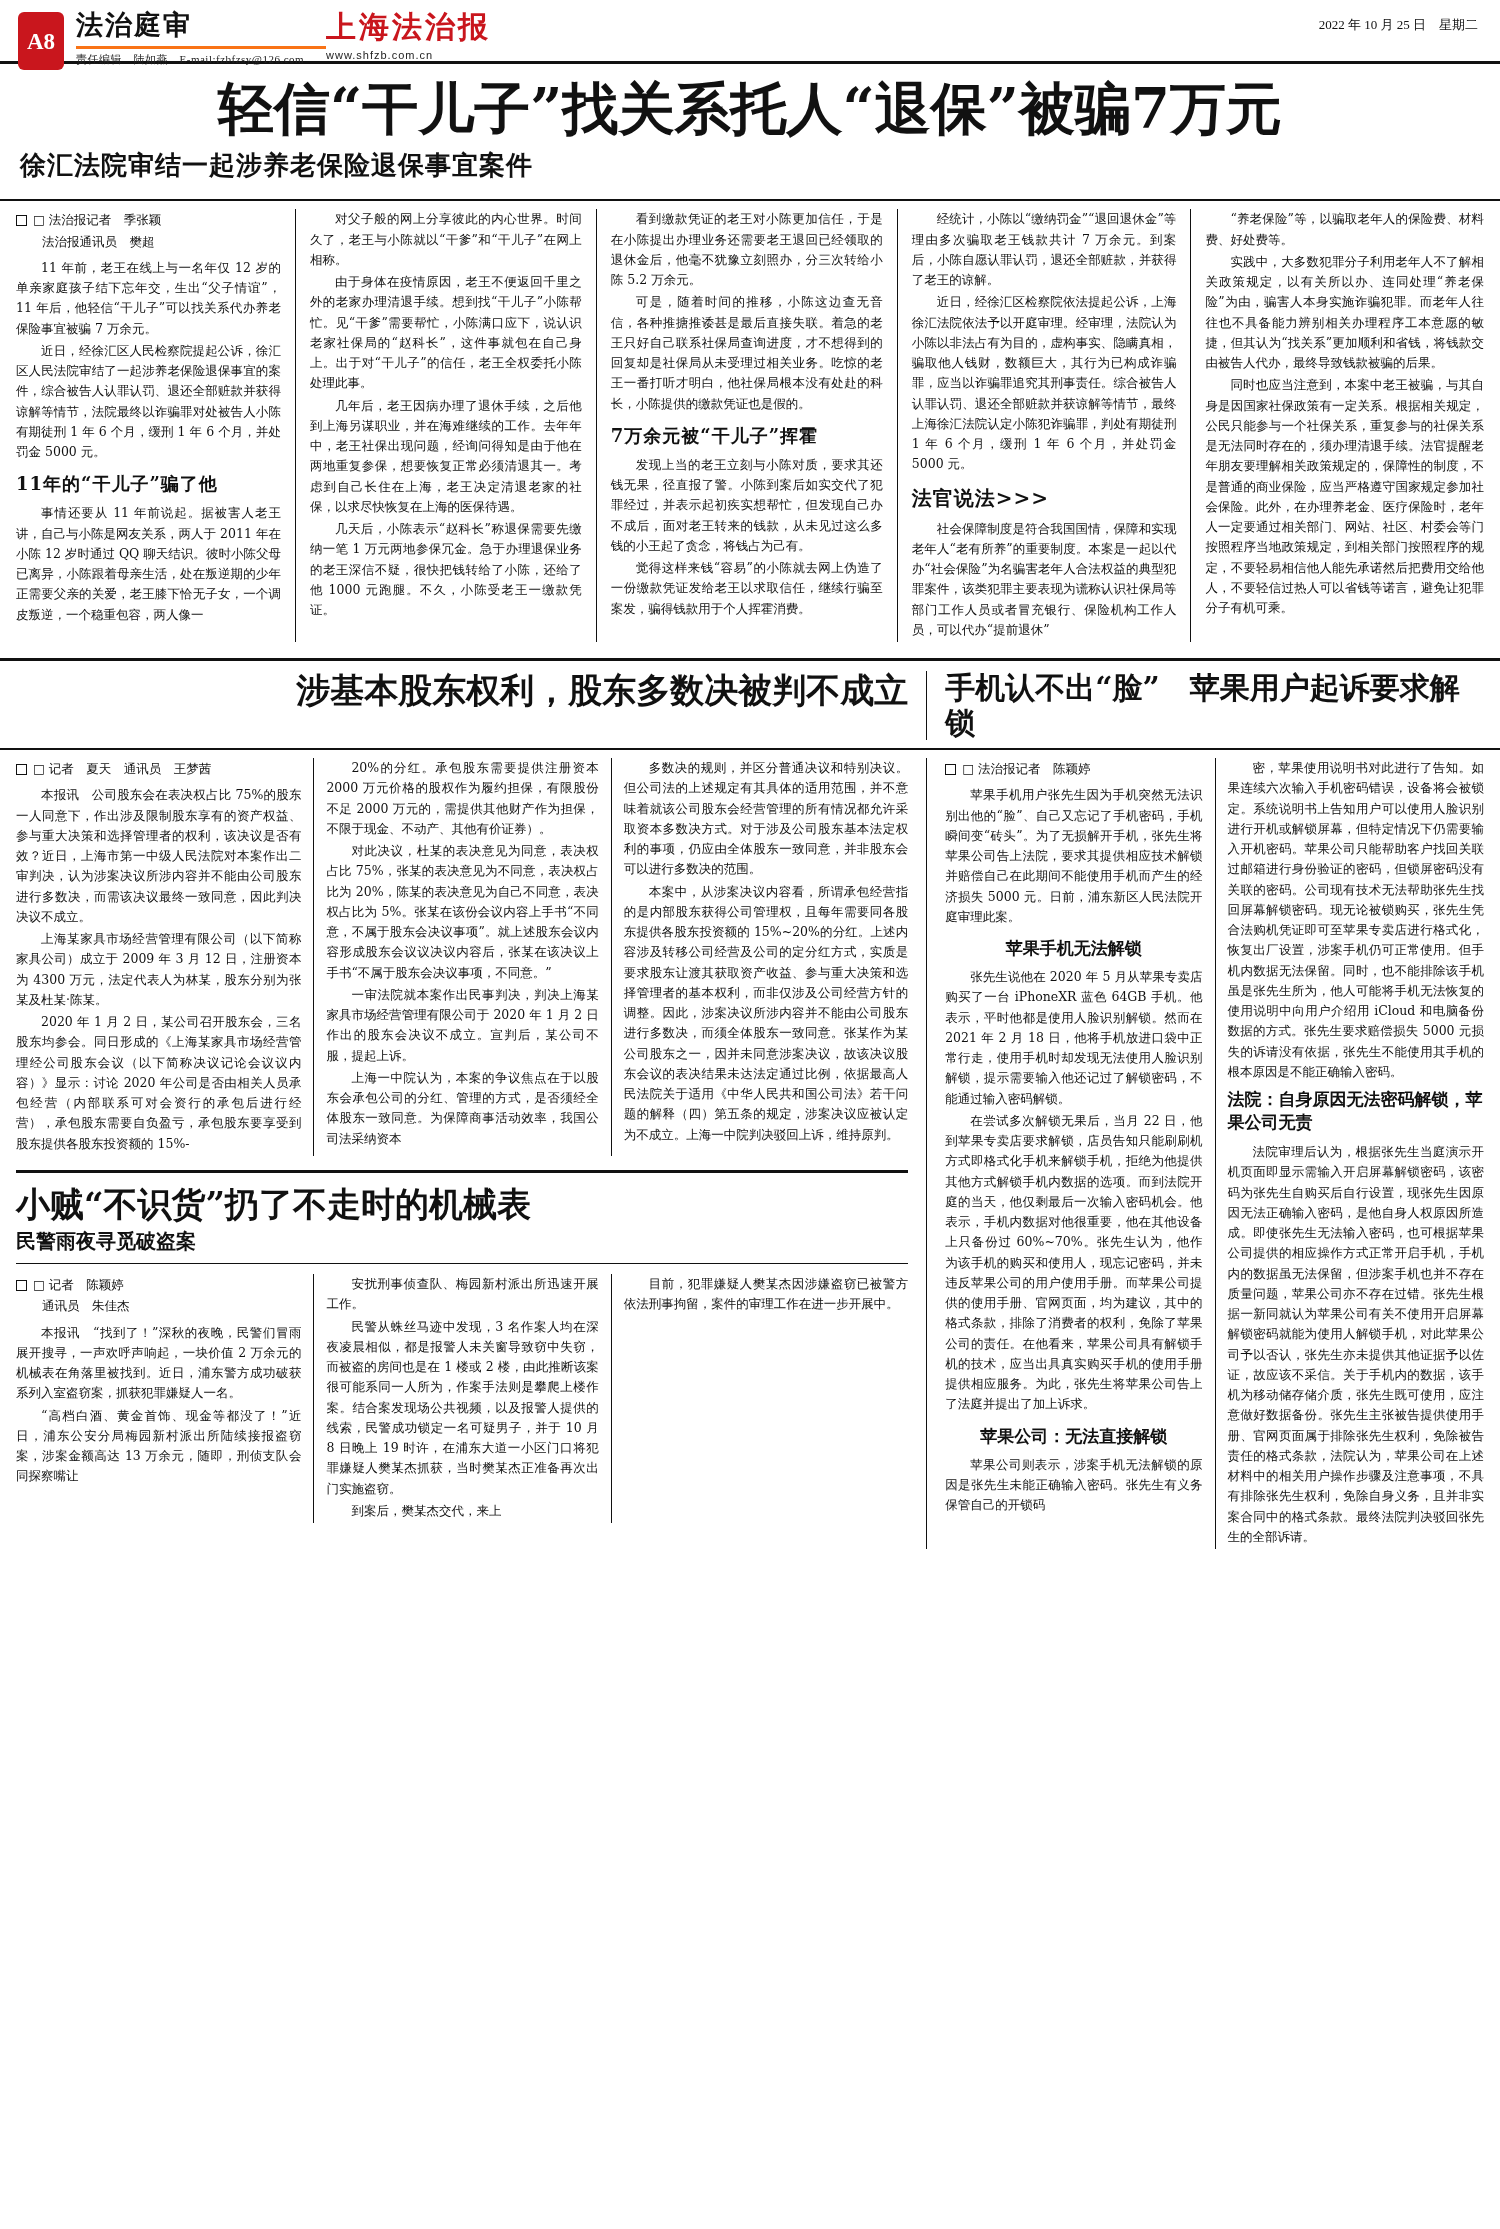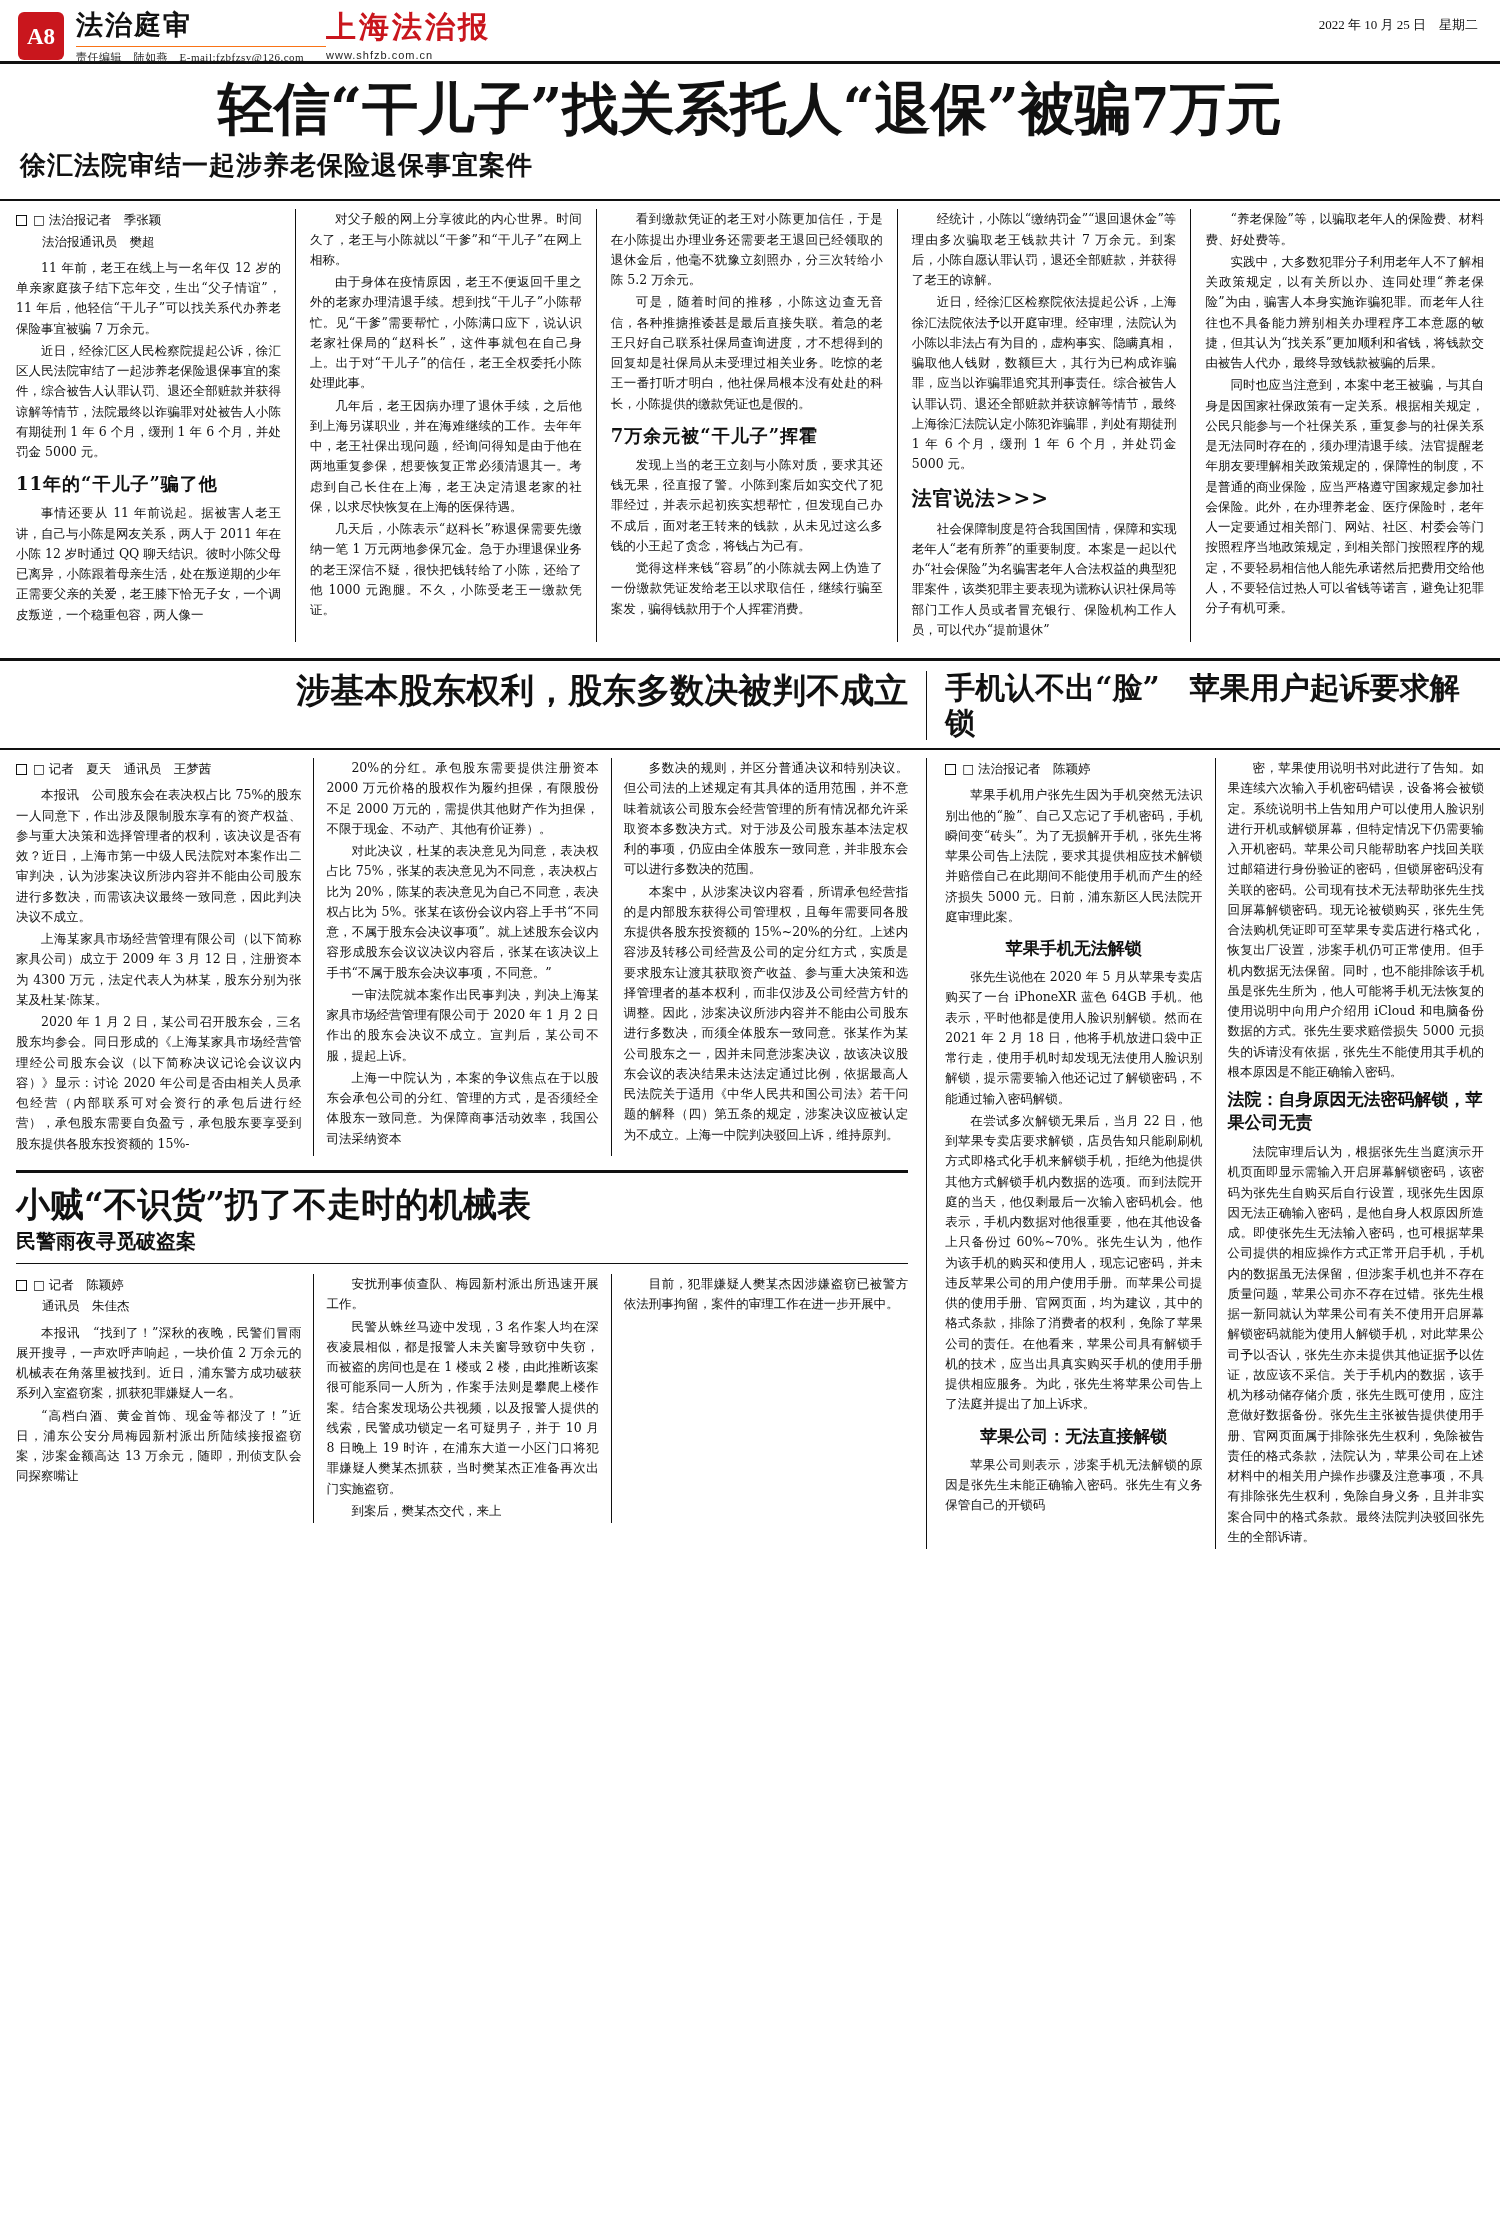--- a/index.html
+++ b/index.html
@@ -13,36 +13,36 @@
 
   
   .masthead{
     display:flex;align-items:flex-start;
     padding:10px 22px 6px 18px;
     border-bottom:3px solid #111;
     box-sizing:border-box;
     height:64px;
   }
   .badge{
-    width:46px;height:48px;border-radius:6px;
+    width:46px;height:58px;border-radius:6px;
     background:#c9161d;color:#fff;
     display:flex;align-items:center;justify-content:center;
     font-family:"Liberation Serif", serif;
     font-weight:bold;font-size:23px;line-height:1;
     flex:0 0 auto;margin-top:2px;
   }
   .mast-left{display:flex;align-items:flex-start;gap:12px;flex:0 0 auto;}
   .mast-title-block{display:flex;flex-direction:column;justify-content:flex-start;}
   .mast-section{
     font-family:"DejaVu Serif", serif;
     font-weight:bold;font-size:27px;letter-spacing:2px;line-height:1.1;margin-top:0px;
   }
   .mast-sub{
     font-size:11px;color:#222;margin-top:6px;letter-spacing:0.5px;
-    border-top:1px solid #f97316;padding-top:3px;width:250px;
+    border-top:3px solid #f97316;padding-top:3px;width:250px;
   }
   .mast-center{flex:1 1 auto;text-align:left;padding-top:2px;}
   .paper-name{
     font-family:"DejaVu Serif", serif;
     font-weight:bold;font-size:30px;color:#c9161d;letter-spacing:3px;line-height:1;
   }
   .paper-url{font-family:"Liberation Sans",sans-serif;font-size:11px;color:#222;margin-top:7px;letter-spacing:1px;}
   .mast-right{flex:0 0 auto;font-size:13px;padding-top:6px;white-space:nowrap;}
 
   

